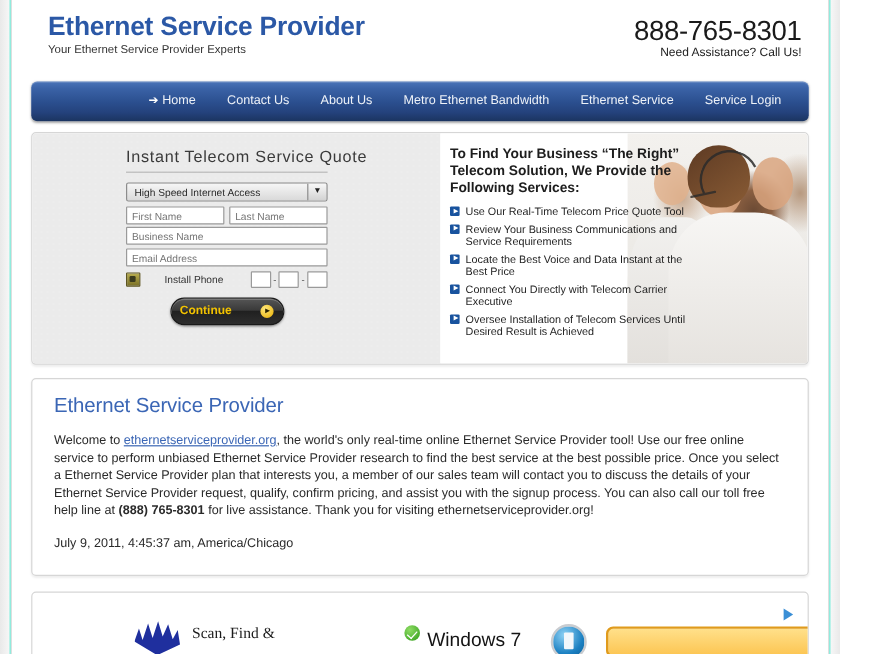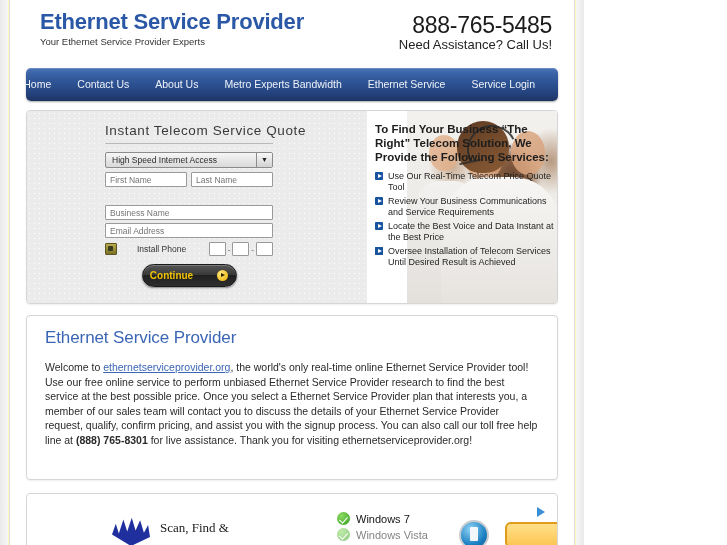--- a/index.html
+++ b/index.html
@@ -9,23 +9,23 @@
   }
   body {
     width: 727px;
     height: 545px;
     overflow: hidden;
     font-family: "Liberation Sans", sans-serif;
     color: #333;
   }
   .page {
     position: relative;
-    width: 584px;
+    width: 700px;
     height: 545px;
-    background: #fef9c3;
+    background: #5eead4;
     box-sizing: border-box;
   }
   
   .gutter-left, .gutter-right {
     position: absolute;
     top: 0;
     bottom: 0;
     width: 8px;
     background: linear-gradient(to right, #e9e9e9, #f7f7f7);
   }
@@ -76,25 +76,24 @@
     text-align: right;
   }
   .phone-number {
     font-size: 23px;
     color: #1a1a1a;
     line-height: 25px;
     letter-spacing: -0.3px;
     white-space: nowrap;
   }
   .phone-sub {
-    font-size: 13px;
+    font-size: 10px;
     color: #222;
     margin-top: 1px;
     line-height: 12px;
-    text-align: center;
   }
 
   
   .navbar {
     position: absolute;
     left: 16px;
     right: 16px;
     top: 68px;
     height: 33px;
     border-radius: 5px;
@@ -192,21 +191,21 @@
     border-left: 1px solid #8c8c8c;
     background: linear-gradient(to bottom, #f8f8f8, #d2d2d2);
     text-align: center;
     line-height: 14px;
     font-size: 7px;
     color: #222;
   }
   .row {
     display: flex;
     gap: 4px;
-    margin-bottom: 18px;
+    margin-bottom: 2px;
   }
   .inp {
     box-sizing: border-box;
     height: 15px;
     border: 1px solid #9a9a9a;
     background: #fff;
     font-size: 8.5px;
     color: #4a4a4a;
     padding-left: 4px;
     line-height: 13px;
@@ -526,23 +525,24 @@
   .ad-check-icon:after {
     content: "";
     position: absolute;
     left: 3.5px; top: 3px;
     width: 4px; height: 7px;
     border: solid #fff;
     border-width: 0 1.8px 1.8px 0;
     transform: rotate(42deg);
   }
   .ad-check-label {
-    font-size: 11px;
+    font-size: 16px;
     color: #141414;
     white-space: nowrap;
+    margin-top: 13px;
   }
   .ad-check-row.dim { opacity: 0.55; }
   .ad-globe {
     position: absolute;
     left: 432px; top: 26px;
     width: 30px; height: 30px;
     border-radius: 50%;
     background: radial-gradient(circle at 36% 28%, #8fd2f5, #1a7fc1 62%, #0d5e96 100%);
     border: 2px solid #c9ccd0;
     box-sizing: border-box;
@@ -581,33 +581,33 @@
   <div class="gutter-right"></div>
 
   <div class="wrap">
 
     <div class="header">
       <div class="logo-block">
         <div class="logo-title">Ethernet Service Provider</div>
         <div class="logo-tag">Your Ethernet Service Provider Experts</div>
       </div>
       <div class="phone-block">
-        <div class="phone-number">888-765-5485</div>
+        <div class="phone-number">888-765-8301</div>
         <div class="phone-sub">Need Assistance? Call Us!</div>
       </div>
     </div>
 
     <div class="navbar">
       <div class="nav-items">
         <a class="nav-item home">
           <span class="home-arrow">➔</span><span>Home</span>
         </a>
         <a class="nav-item">Contact Us</a>
         <a class="nav-item">About Us</a>
-        <a class="nav-item">Metro Experts Bandwidth</a>
+        <a class="nav-item">Metro Ethernet Bandwidth</a>
         <a class="nav-item">Ethernet Service</a>
         <a class="nav-item">Service Login</a>
       </div>
     </div>
 
     <div class="hero">
 
       <div class="hero-form">
         <div class="form-inner">
           <h3 class="form-title">Instant Telecom Service Quote</h3>
@@ -672,34 +672,36 @@
             <li>
               <span class="bullet-icon"></span>
               <span>Review Your Business Communications and Service Requirements</span>
             </li>
             <li>
               <span class="bullet-icon"></span>
               <span>Locate the Best Voice and Data Instant at the Best Price</span>
             </li>
             <li>
               <span class="bullet-icon"></span>
+              <span>Connect You Directly with Telecom Carrier Executive</span>
             </li>
             <li>
               <span class="bullet-icon"></span>
               <span>Oversee Installation of Telecom Services Until Desired Result is Achieved</span>
             </li>
           </ul>
         </div>
 
       </div>
     </div>
 
     <div class="content">
       <h2>Ethernet Service Provider</h2>
       <p><span>Welcome to </span><a class="inline-link">ethernetserviceprovider.org</a><span>, the world's only real-time online Ethernet Service Provider tool! Use our free online service to perform unbiased Ethernet Service Provider research to find the best service at the best possible price. Once you select a Ethernet Service Provider plan that interests you, a member of our sales team will contact you to discuss the details of your Ethernet Service Provider request, qualify, confirm pricing, and assist you with the signup process. You can also call our toll free help line at </span><span class="bold-phone">(888) 765-8301</span><span> for live assistance. Thank you for visiting ethernetserviceprovider.org!</span></p>
+      <div class="timestamp">July 9, 2011, 4:45:37 am, America/Chicago</div>
     </div>
 
     <div class="adpanel">
       <div class="ad-inner">
         <div class="ad-burst"></div>
         <div class="ad-scan-text">Scan, Find &amp;</div>
 
         <div class="ad-checklist">
           <div class="ad-check-row">
             <span class="ad-check-icon"></span>

